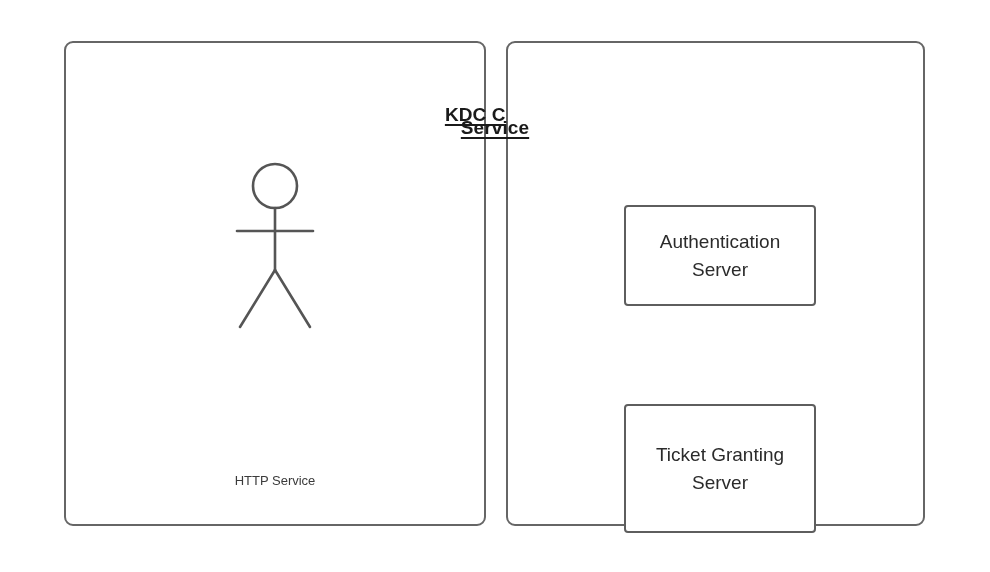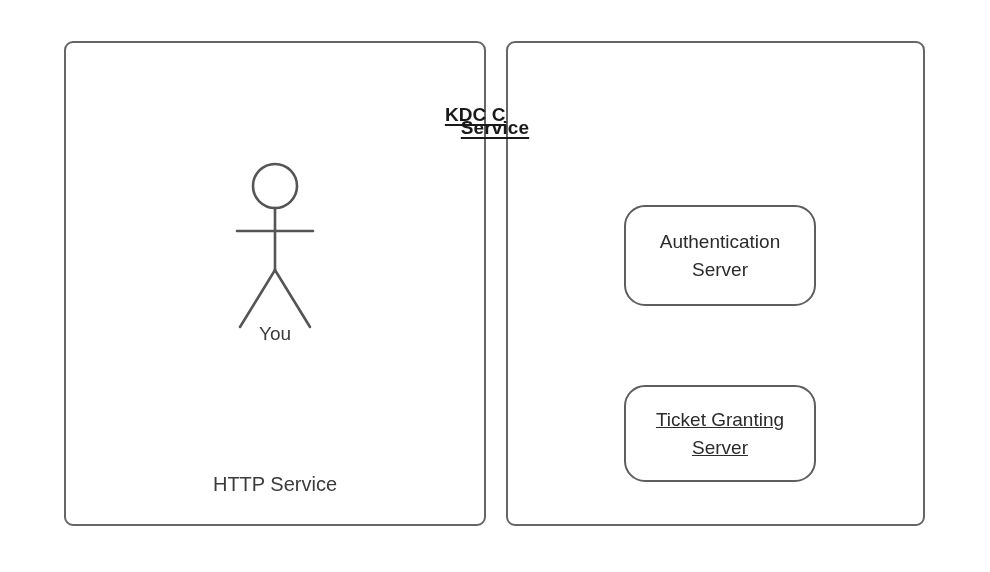--- a/index.html
+++ b/index.html
@@ -95,49 +95,48 @@
     height: 90px;
   }
   #node-http-service svg {
     display: block;
     margin: 0 auto;
   }
   #label-http-service {
     left: 180px;
     width: 190px;
     top: 473px;
-    font-size: 20px;
+    font-size: 13px;
     color: #3b3b3b;
   }
 
   
   .server-box {
     position: absolute;
     left: 624px;
     width: 192px;
     border: 2px solid #5e5e5e;
-    border-radius: 21px;
+    border-radius: 4px;
     background: #ffffff;
     box-sizing: border-box;
     display: flex;
     align-items: center;
     justify-content: center;
     text-align: center;
     font-size: 19px;
     line-height: 28px;
     color: #2b2b2b;
   }
   #box-auth-server {
     top: 205px;
     height: 101px;
   }
   #box-tgs-server {
-    top: 385px;
-    height: 97px;
-    text-decoration: underline;
+    top: 404px;
+    height: 129px;
   }
   .server-box span {
     display: block;
     padding: 0 8px;
   }
 </style>
 </head>
 <body>
 
 <div class="canvas">
@@ -152,21 +151,20 @@
     <svg width="138" height="190" viewBox="0 0 138 190" xmlns="http://www.w3.org/2000/svg">
       <g stroke="#555555" stroke-width="2.6" fill="none" stroke-linecap="round">
         <circle cx="69" cy="31" r="22"></circle>
         <line x1="69" y1="53" x2="69" y2="115"></line>
         <line x1="31" y1="76" x2="107" y2="76"></line>
         <line x1="69" y1="115" x2="34" y2="172"></line>
         <line x1="69" y1="115" x2="104" y2="172"></line>
       </g>
     </svg>
   </div>
-  <div class="figure-label" id="label-you">You</div>
 
   <div class="figure-label" id="label-http-service">HTTP Service</div>
 
   <div class="panel" id="panel-kdc"></div>
 
   <div class="panel-title" id="title-kdc">
     <br>
     <span>Service</span>
   </div>
 

